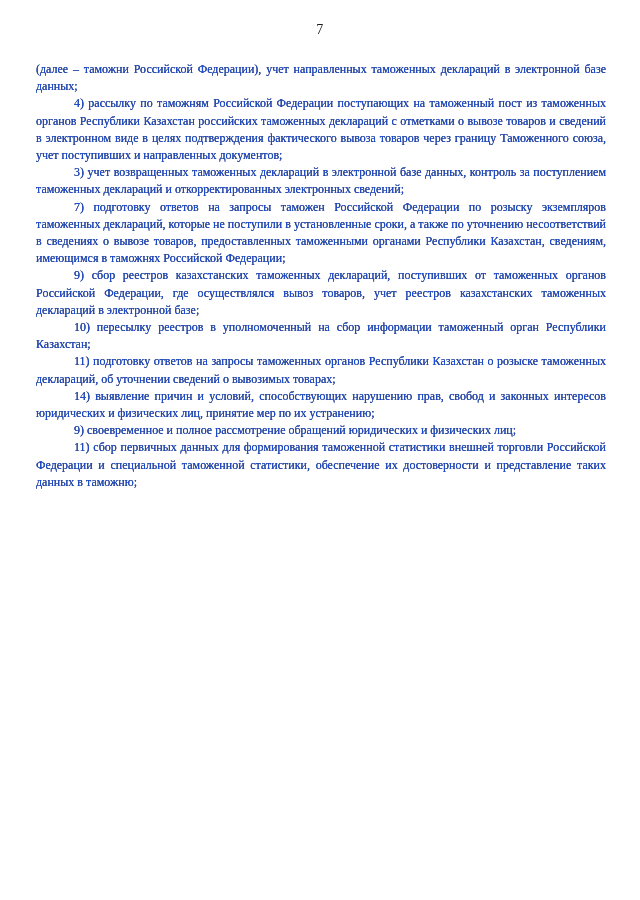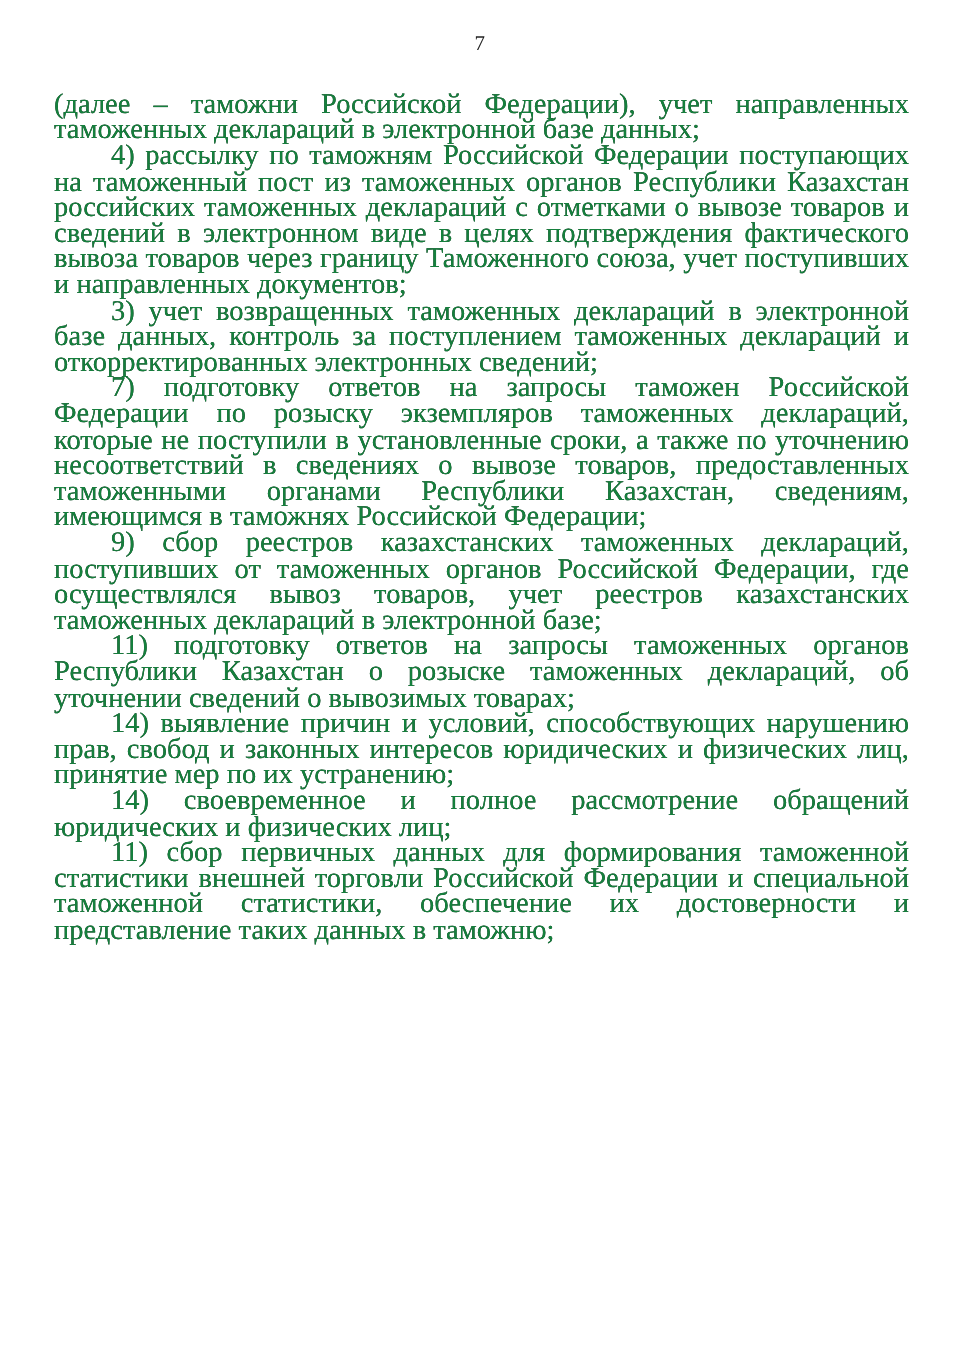--- a/index.html
+++ b/index.html
@@ -24,25 +24,25 @@
     text-align: center;
     font-size: 14px;
     letter-spacing: 0.5px;
     color: #1c1c1c;
   }
   .body-text {
     position: absolute;
     top: 61px;
     left: 36px;
     width: 570px;
-    font-size: 19px;
+    font-size: 12px;
     line-height: 17.2px;
     text-align: justify;
     text-rendering: optimizeLegibility;
-    color: #15803d;
+    color: #1d4ed8;
     text-shadow: 0 0 0.35px #222;
   }
   .body-text p {
     margin: 0;
     padding: 0;
   }
   .body-text p.item {
     text-indent: 38px;
   }
   .body-text p.cont {
@@ -55,19 +55,20 @@
 <div class="page">
 
   <div class="page-number">7</div>
 
   <div class="body-text">
     <p class="cont">(далее – таможни Российской Федерации), учет направленных таможенных деклараций в электронной базе данных;</p>
     <p class="item">4) рассылку по таможням Российской Федерации поступающих на таможенный пост из таможенных органов Республики Казахстан российских таможенных деклараций с отметками о вывозе товаров и сведений в электронном виде в целях подтверждения фактического вывоза товаров через границу Таможенного союза, учет поступивших и направленных документов;</p>
     <p class="item">3) учет возвращенных таможенных деклараций в электронной базе данных, контроль за поступлением таможенных деклараций и откорректированных электронных сведений;</p>
     <p class="item">7) подготовку ответов на запросы таможен Российской Федерации по розыску экземпляров таможенных деклараций, которые не поступили в установленные сроки, а также по уточнению несоответствий в сведениях о вывозе товаров, предоставленных таможенными органами Республики Казахстан, сведениям, имеющимся в таможнях Российской Федерации;</p>
     <p class="item">9) сбор реестров казахстанских таможенных деклараций, поступивших от таможенных органов Российской Федерации, где осуществлялся вывоз товаров, учет реестров казахстанских таможенных деклараций в электронной базе;</p>
+    <p class="item">10) пересылку реестров в уполномоченный на сбор информации таможенный орган Республики Казахстан;</p>
     <p class="item">11) подготовку ответов на запросы таможенных органов Республики Казахстан о розыске таможенных деклараций, об уточнении сведений о вывозимых товарах;</p>
     <p class="item">14) выявление причин и условий, способствующих нарушению прав, свобод и законных интересов юридических и физических лиц, принятие мер по их устранению;</p>
-    <p class="item">14) своевременное и полное рассмотрение обращений юридических и физических лиц;</p>
+    <p class="item">9) своевременное и полное рассмотрение обращений юридических и физических лиц;</p>
     <p class="item">11) сбор первичных данных для формирования таможенной статистики внешней торговли Российской Федерации и специальной таможенной статистики, обеспечение их достоверности и представление таких данных в таможню;</p>
   </div>
 
 </div>
 
 </body></html>

